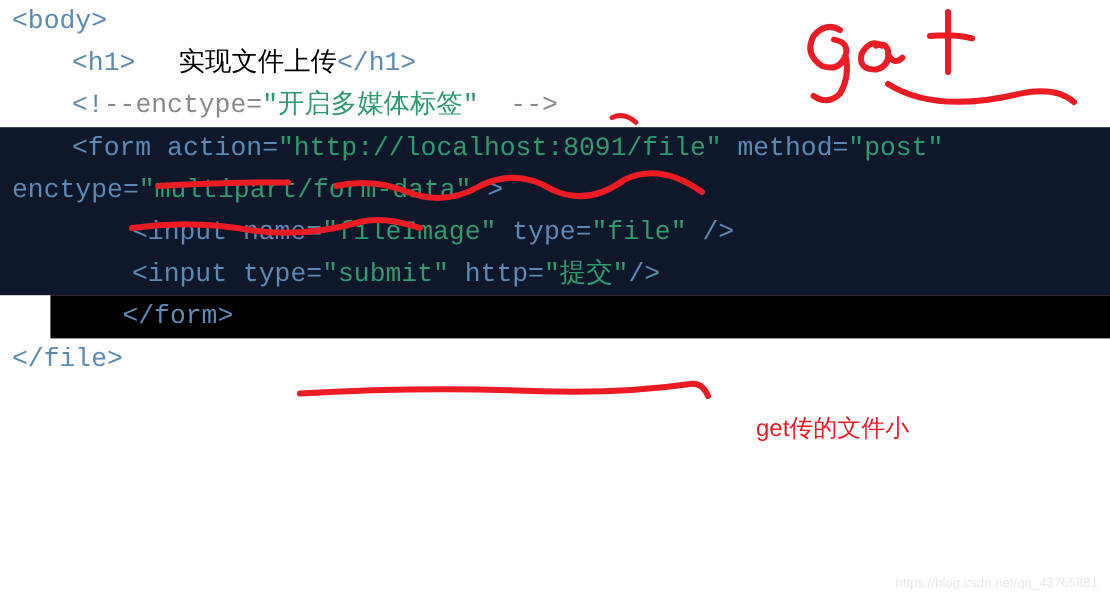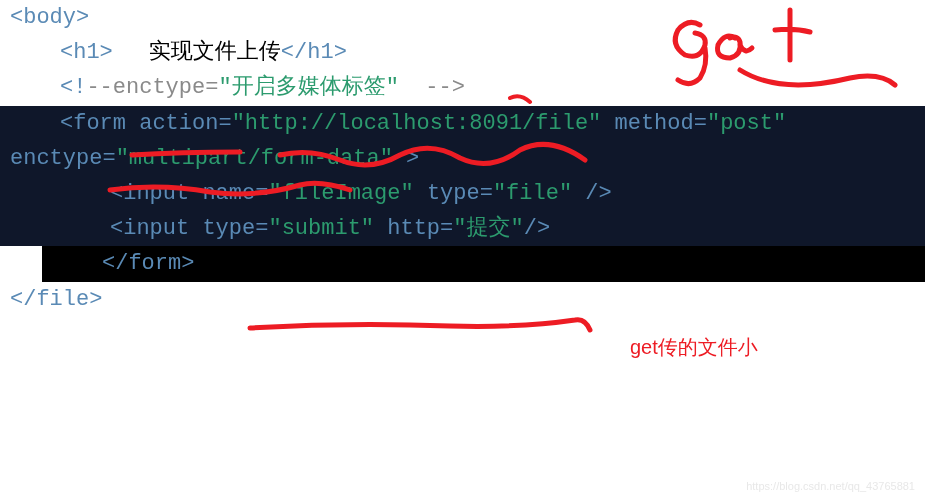--- a/index.html
+++ b/index.html
@@ -97,21 +97,21 @@
 
   <div class="highlight-light">
     <div class="code-line indent1"><span class="tag-angle">&lt;/</span><span class="tag-name">form</span><span class="tag-angle">&gt;</span><span class="cursor-bar"></span></div>
   </div>
 
 
   <div class="code-line"><span class="tag-angle">&lt;/</span><span class="tag-name">file</span><span class="tag-angle">&gt;</span></div>
 
 </div>
 
-<div class="annot-red" style="top:336px; left:630px;">
+<div class="annot-red" style="top:346px; left:630px;">
   <div>get传的文件小</div>
 </div>
 
 <div class="watermark">https://blog.csdn.net/qq_43765881</div>
 
 <svg class="overlay">
 
   <path d="M 700 25 Q 688 18 678 30 Q 670 45 685 55 Q 700 60 705 45 Q 707 35 695 33 M 705 48 Q 708 65 700 78 Q 690 88 678 80" stroke="#ed1c24" stroke-width="5" fill="none" stroke-linecap="round"></path>
   <path d="M 735 38 Q 725 32 718 45 Q 715 58 730 58 Q 742 55 740 42 Q 738 35 730 38 M 740 45 Q 745 55 752 48" stroke="#ed1c24" stroke-width="5" fill="none" stroke-linecap="round"></path>
   <path d="M 790 10 L 790 60 M 775 30 Q 795 28 810 32" stroke="#ed1c24" stroke-width="5" fill="none" stroke-linecap="round"></path>

